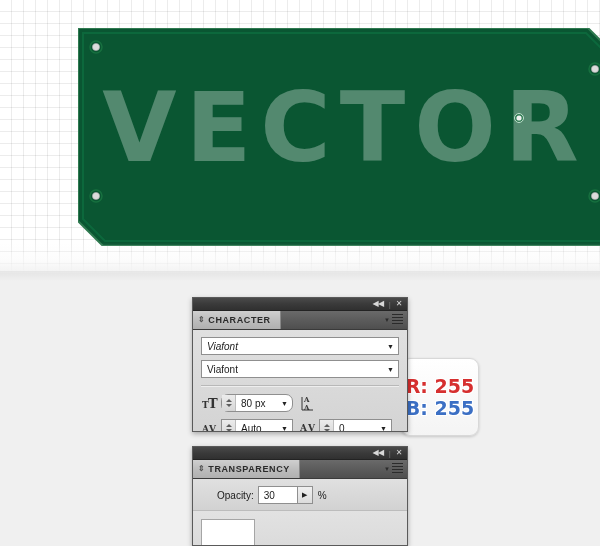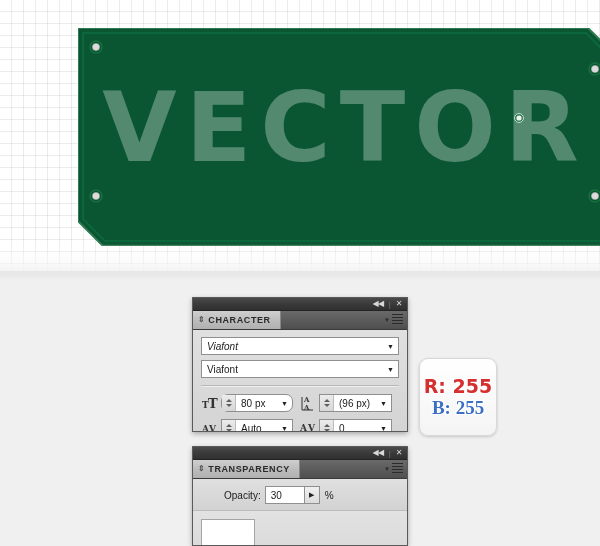--- a/index.html
+++ b/index.html
@@ -44,21 +44,21 @@
     fill:#ffffff;
     fill-opacity:0.30;
     font-family:"DejaVu Sans",sans-serif;
     font-weight:bold;
     font-size:96px;
     letter-spacing:9px;
   }
 
   
   #rgb-box{
-    position:absolute;left:419px;top:358px;width:78px;height:78px;
+    position:absolute;left:401px;top:358px;width:78px;height:78px;
     background:linear-gradient(to bottom,#ffffff 0%, #f4f4f4 100%);
     border:1px solid #d8d8d8;
     border-radius:9px;
     box-shadow:0 1px 3px rgba(0,0,0,0.18);
     display:flex;flex-direction:column;
     align-items:center;justify-content:center;
     box-sizing:border-box;
   }
   .rgb-line{
     font-family:"DejaVu Sans",sans-serif;
@@ -66,21 +66,21 @@
     font-size:19px;
     line-height:22px;
     letter-spacing:0px;
     text-shadow:
        1px 0 0 #fff, -1px 0 0 #fff, 0 1px 0 #fff, 0 -1px 0 #fff,
        1px 1px 0 #fff, -1px -1px 0 #fff, 1px -1px 0 #fff, -1px 1px 0 #fff;
     white-space:nowrap;
   }
   .rgb-r{color:#d62f2f;}
   .rgb-g{color:#3d9a3d;}
-  .rgb-b{color:#3b6fc4;font-family:Liberation Serif, serif;}
+  .rgb-b{color:#3b6fc4;}
 
   
   .panel{
     position:absolute;
     background:#d4d4d4;
     border:1px solid #5a5a5a;
     box-shadow:0 2px 5px rgba(0,0,0,0.30);
     box-sizing:border-box;
     overflow:hidden;
   }
@@ -182,21 +182,21 @@
   .spinner i.up{border-bottom:3px solid #5e5e5e;margin-bottom:2px;}
   .spinner i.dn{border-top:3px solid #5e5e5e;}
   .spin-val{
     flex:1;font-size:10px;color:#1a1a1a;display:flex;align-items:center;padding-left:5px;
     font-family:"Liberation Sans",sans-serif;white-space:nowrap;overflow:hidden;
   }
   .spin-caret{width:15px;display:flex;align-items:center;justify-content:center;
     font-size:7px;color:#222;cursor:pointer;}
 
   .opacity-label{
-    font-size:10px;color:#1a1a1a;margin-left:23px;margin-right:4px;
+    font-size:10px;color:#1a1a1a;margin-left:16px;margin-right:4px;
     font-family:"Liberation Sans",sans-serif;
   }
   .opacity-box{
     background:#fff;border:1px solid #8f8f8f;height:18px;width:40px;
     display:flex;align-items:center;padding-left:5px;box-sizing:border-box;
     font-size:10px;color:#1a1a1a;cursor:text;
   }
   .opacity-arrow{
     width:15px;height:18px;border:1px solid #8f8f8f;border-left:none;
     background:linear-gradient(to bottom,#f0f0f0,#dcdcdc);
@@ -327,28 +327,20 @@
         <span class="spin-caret">▼</span>
       </div>
       <span class="field-icon" style="margin-left:6px;">
         <svg width="16" height="16" viewBox="0 0 16 16">
             <text x="3" y="7" font-family="DejaVu Serif, serif" font-size="7" font-weight="bold" fill="#333">A</text>
             <text x="3" y="15" font-family="DejaVu Serif, serif" font-size="7" font-weight="bold" fill="#333">A</text>
             <path d="M1,2 L1,15" stroke="#333" stroke-width="1"></path>
             <path d="M1,15 L12,15" stroke="#333" stroke-width="1"></path>
           </svg>
       </span>
-      <div class="spin-combo" style="width:73px;">
-        <span class="spinner">
-            <i class="up"></i>
-            <i class="dn"></i>
-          </span>
-        <span class="spin-val">(96 px)</span>
-        <span class="spin-caret">▼</span>
-      </div>
     </div>
 
     <div class="row">
       <span class="field-icon">
         <svg width="18" height="15" viewBox="0 0 18 15">
             <text x="0" y="11" font-family="DejaVu Serif, serif" font-size="9" font-weight="bold" fill="#333">A</text>
             <text x="7" y="11" font-family="DejaVu Serif, serif" font-size="9" font-weight="bold" fill="#333">V</text>
             <path d="M2,12 L7,12 M4.5,10 L4.5,14" stroke="#333" stroke-width="1"></path>
           </svg>
       </span>

